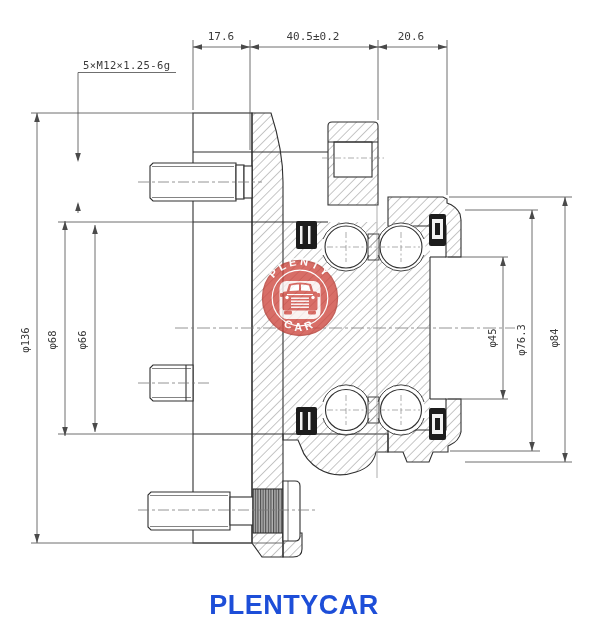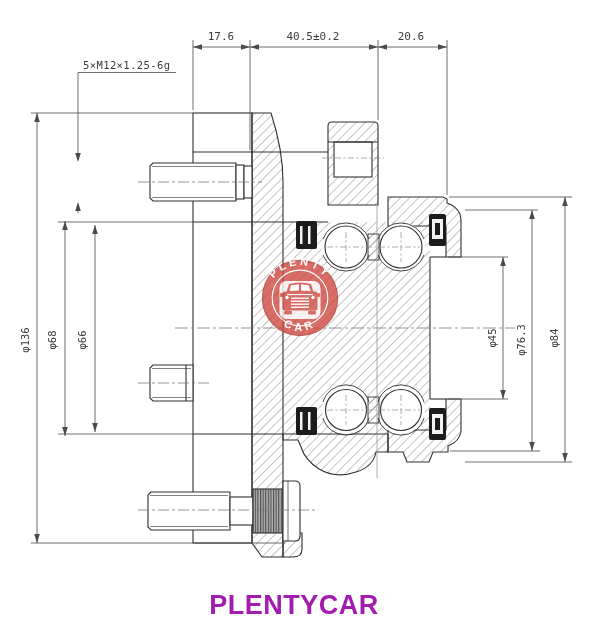--- a/index.html
+++ b/index.html
@@ -6,21 +6,21 @@
   body{width:600px;height:625px;position:relative;font-family:"DejaVu Sans Mono",monospace;}
   #stage{position:absolute;left:0;top:0;width:600px;height:625px;}
   svg text{user-select:none;}
   .dimtxt{font-family:"DejaVu Sans Mono",monospace;font-size:11px;fill:#3a3a3a;}
   .calltxt{font-family:"DejaVu Sans Mono",monospace;font-size:10.5px;fill:#3a3a3a;letter-spacing:.4px;}
   .rottxt{font-family:"DejaVu Sans Mono",monospace;font-size:10.5px;fill:#3a3a3a;}
   .stamptxt{font-family:"Liberation Sans",sans-serif;font-weight:bold;font-size:11px;fill:#ffffff;}
   #footer-brand{
     position:absolute;left:0;top:590px;width:588px;text-align:center;
     font-family:"Liberation Sans",sans-serif;font-weight:bold;font-size:27px;
-    letter-spacing:.5px;color:#a21caf;
+    letter-spacing:.5px;color:#1d4ed8;
   }
 </style>
 </head>
 <body>
 
 <svg id="stage" viewBox="0 0 600 625">
   <defs>
     <pattern id="hatch" width="6.5" height="6.5" patternUnits="userSpaceOnUse" patternTransform="rotate(45)">
       <line x1="0" y1="0" x2="0" y2="6.5" stroke="#5c5c5c" stroke-width="0.7"></line>
     </pattern>

